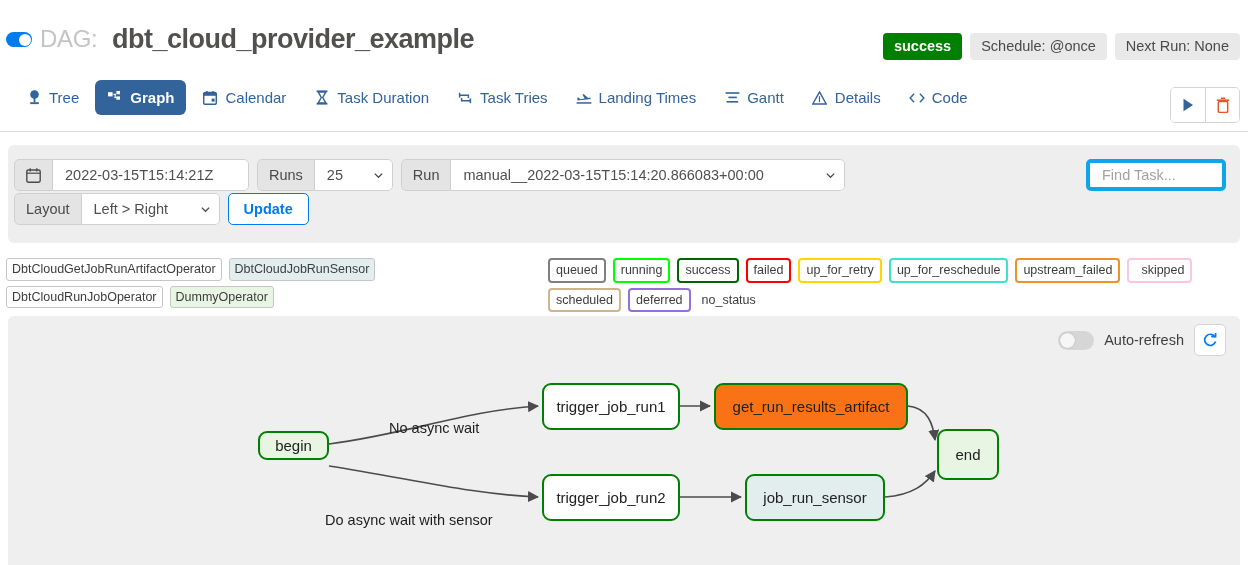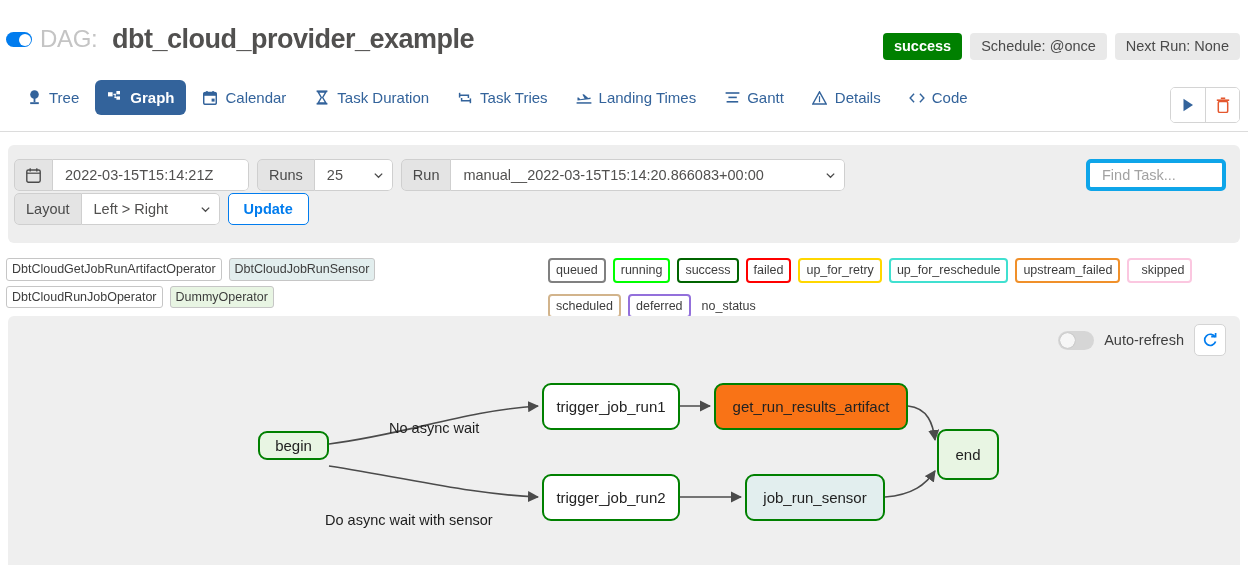--- a/index.html
+++ b/index.html
@@ -123,21 +123,21 @@
   
   .legend {
     position: absolute; left: 0; top: 258px; width: 1248px; height: 46px;
   }
   .legend-left {
     position: absolute; left: 6px; top: 0; width: 530px;
     display: flex; flex-wrap: wrap; gap: 5px 7px;
   }
   .legend-right {
     position: absolute; left: 548px; top: 0; width: 696px;
-    display: flex; flex-wrap: wrap; gap: 11px 7px; align-items: flex-start;
+    display: flex; flex-wrap: wrap; gap: 5px 7px; align-items: flex-start;
   }
   .op-chip {
     font-size: 12.5px; line-height: 1; padding: 4px 5px;
     border: 1px solid #c6c6c6; border-radius: 3px;
     color: #3d3d3d; background: #ffffff; white-space: nowrap;
   }
   .st-chip {
     font-size: 12.5px; line-height: 1; padding: 4px 6px;
     border: 2px solid #cccccc; border-radius: 4px;
     background: #ffffff; color: #3d3d3d; white-space: nowrap;

